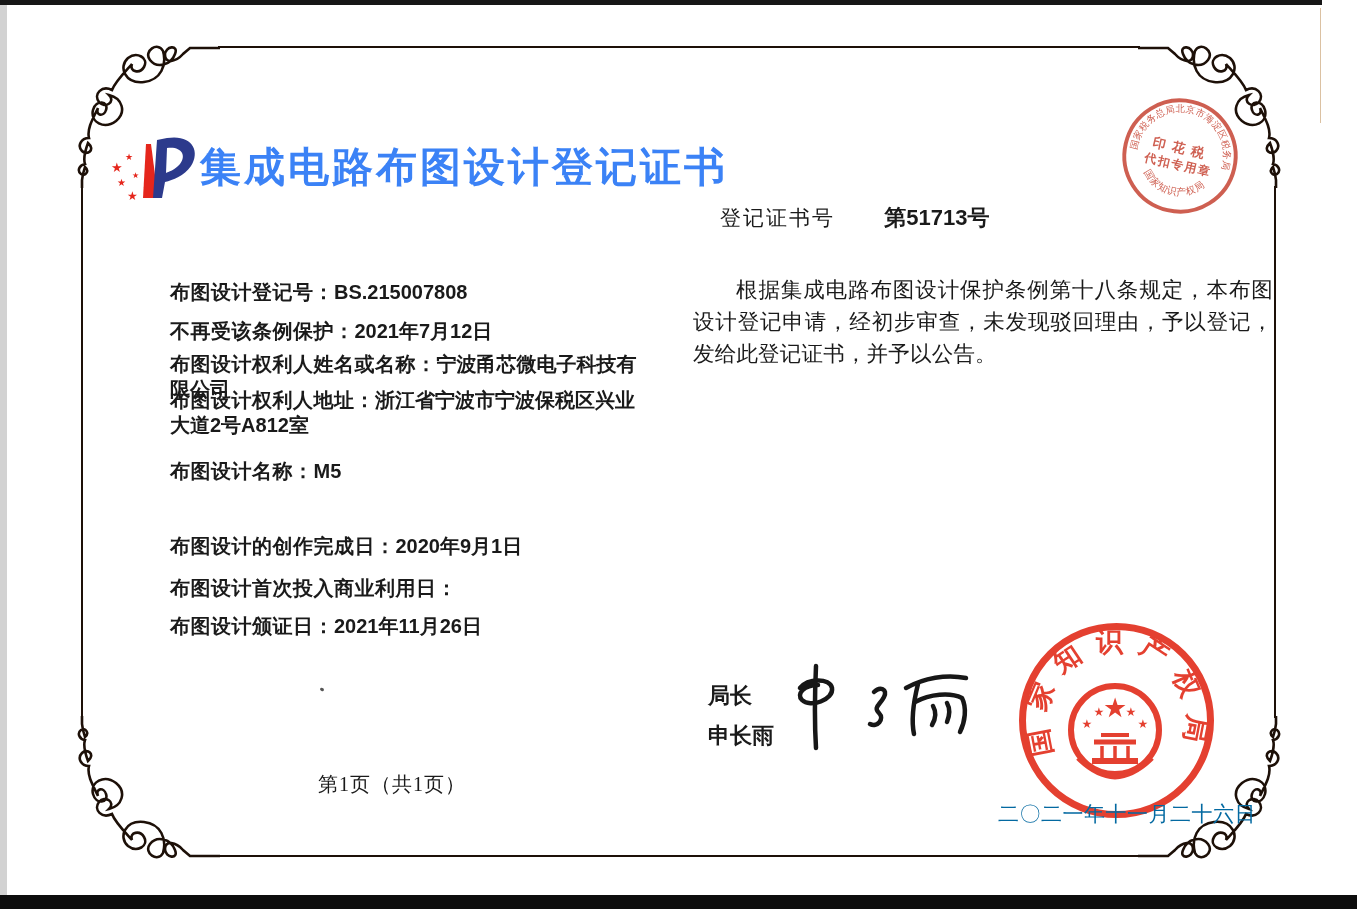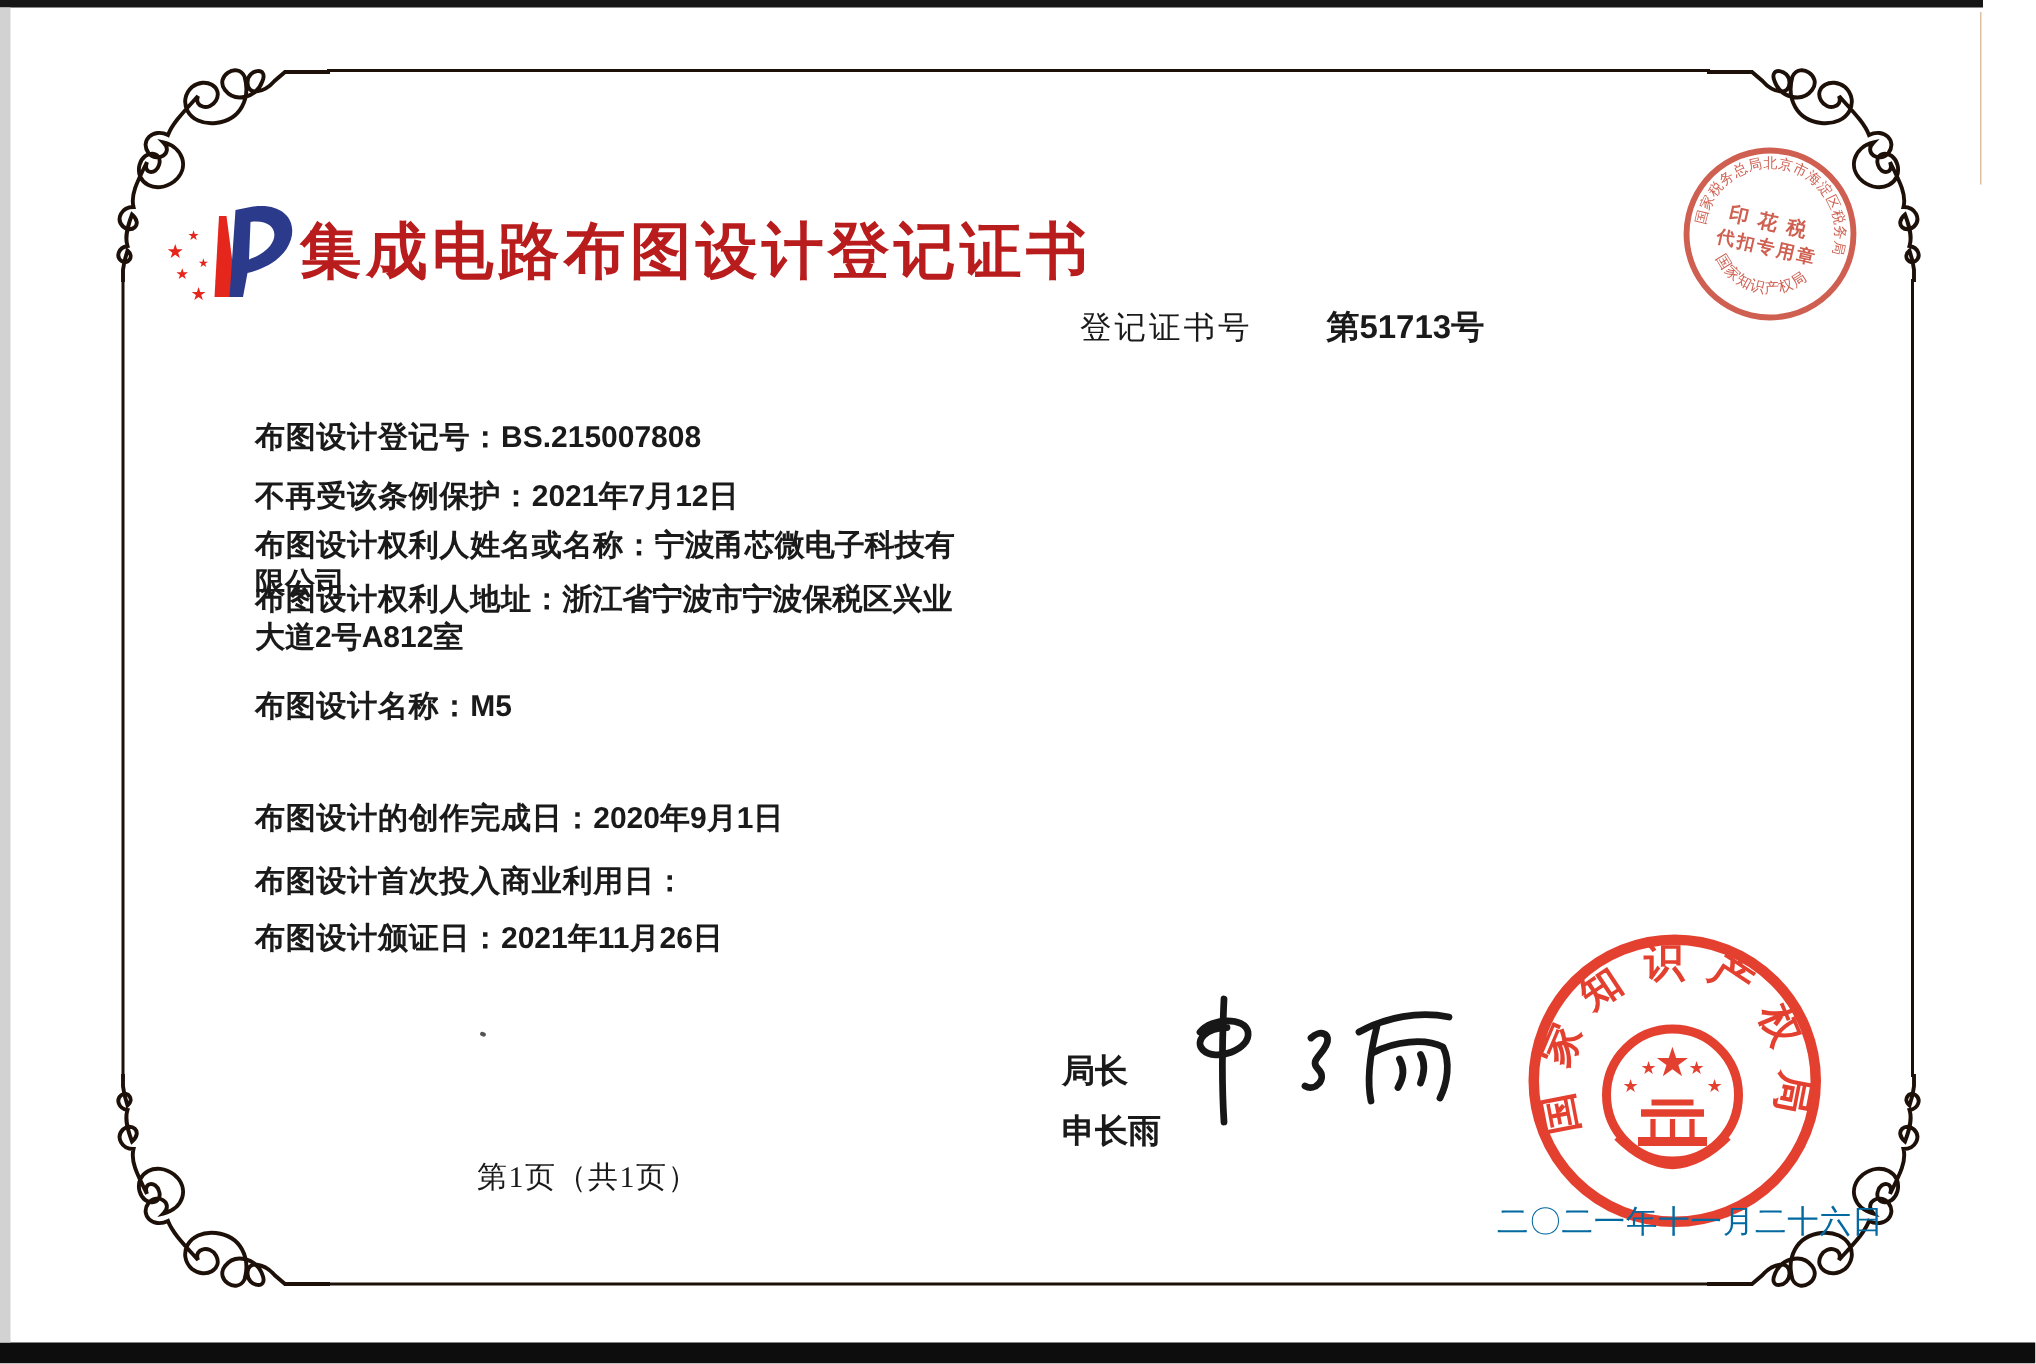--- a/index.html
+++ b/index.html
@@ -22,40 +22,40 @@
   .corner.br{left:1138px;top:716px;transform:scale(-1,-1);}
   .frame-line{position:absolute;background:#1d1008;}
   .frame-top{left:218px;top:46px;width:922px;height:2px;}
   .frame-bottom{left:218px;top:855px;width:922px;height:2px;}
   .frame-left{left:81px;top:186px;width:2px;height:532px;}
   .frame-right{left:1274px;top:186px;width:2px;height:532px;}
 
   .logo{position:absolute;left:105px;top:128px;width:100px;height:80px;}
   .title{
     position:absolute;left:200px;top:140px;width:620px;
-    font-size:41px;font-weight:700;color:#b91c1c;letter-spacing:3px;
+    font-size:41px;font-weight:700;color:#3b82f6;letter-spacing:3px;
     font-family:"Liberation Serif","DejaVu Serif",serif;
   }
 
   .cert-no{position:absolute;left:720px;top:203px;font-size:21px;}
   .cert-no .lbl{letter-spacing:2px;}
   .cert-no .val{font-family:"Liberation Sans","DejaVu Sans",sans-serif;font-weight:700;font-size:22px;margin-left:44px;}
 
   .fields{position:absolute;left:170px;top:0;width:478px;}
   .field{position:absolute;left:0;font-size:20px;line-height:25px;}
   .field .flabel{font-weight:600;letter-spacing:0.5px;}
   .field .fvalue{font-family:"Liberation Sans","DejaVu Sans",sans-serif;font-weight:700;}
   .f0{top:280px;} .f1{top:319px;} .f2{top:352px;} .f3{top:388px;}
   .f4{top:459px;text-align:center;} .f5{top:534px;} .f6{top:576px;} .f7{top:614px;}
 
   .paras{position:absolute;left:693px;top:274px;width:580px;font-size:21.5px;line-height:32px;text-align:justify;}
   .paras p{margin:0 0 13px 0;text-indent:2em;letter-spacing:0.2px;}
 
   .signer{position:absolute;left:708px;top:676px;font-size:22px;font-weight:700;
-    font-family:"Liberation Sans","DejaVu Sans",sans-serif;line-height:40px;margin-top:18px;}
+    font-family:"Liberation Sans","DejaVu Sans",sans-serif;line-height:40px;}
   .signature{position:absolute;left:778px;top:658px;width:240px;height:100px;}
 
   .seal{position:absolute;left:1014px;top:618px;width:205px;height:205px;}
   .issue-date{position:absolute;left:998px;top:800px;font-size:21px;font-weight:400;
     letter-spacing:0.5px;color:#0369a1;z-index:5;}
 
   .tax-stamp{position:absolute;left:1120px;top:96px;width:120px;height:120px;transform:rotate(13deg);opacity:.88;}
 
   .footer-page{position:absolute;left:318px;top:771px;font-size:20px;letter-spacing:1px;}
   .speck{position:absolute;left:320px;top:688px;width:4px;height:3px;background:#555;border-radius:50%;transform:rotate(20deg);}
@@ -133,20 +133,21 @@
   <div class="field f1"><span class="flabel">不再受该条例保护：</span><span class="fvalue">2021年7月12日</span></div>
   <div class="field f2"><span class="flabel">布图设计权利人姓名或名称：</span><span class="fvalue">宁波甬芯微电子科技有限公司</span></div>
   <div class="field f3"><span class="flabel">布图设计权利人地址：</span><span class="fvalue">浙江省宁波市宁波保税区兴业大道2号A812室</span></div>
   <div class="field f4"><span class="flabel">布图设计名称：</span><span class="fvalue">M5</span></div>
   <div class="field f5"><span class="flabel">布图设计的创作完成日：</span><span class="fvalue">2020年9月1日</span></div>
   <div class="field f6"><span class="flabel">布图设计首次投入商业利用日：</span><span class="fvalue"></span></div>
   <div class="field f7"><span class="flabel">布图设计颁证日：</span><span class="fvalue">2021年11月26日</span></div>
 </div>
 
 <div class="paras">
+  <p>根据集成电路布图设计保护条例第十八条规定，本布图设计登记申请，经初步审查，未发现驳回理由，予以登记，发给此登记证书，并予以公告。</p>
 </div>
 
 <div class="signer">
   <div>局长</div>
   <div>申长雨</div>
 </div>
 <div class="signature">
   <svg viewBox="0 0 240 100">
     <g fill="none" stroke="#171717" stroke-width="4.5" stroke-linecap="round" stroke-linejoin="round">
       <path d="M38,8 C37,30 36,58 38,90"></path>

